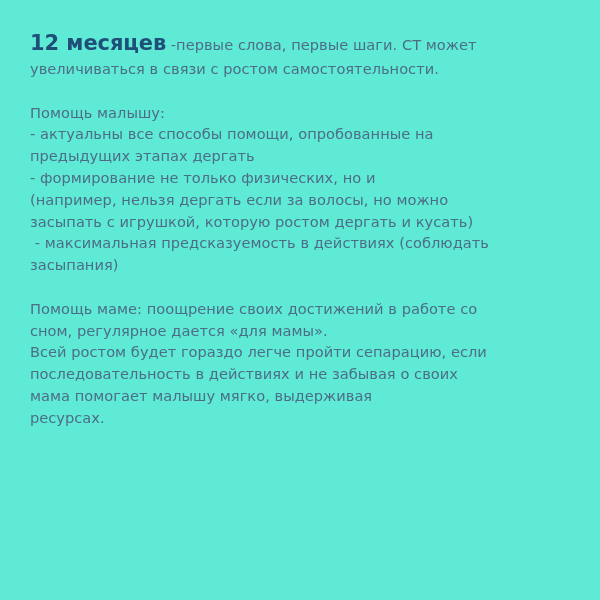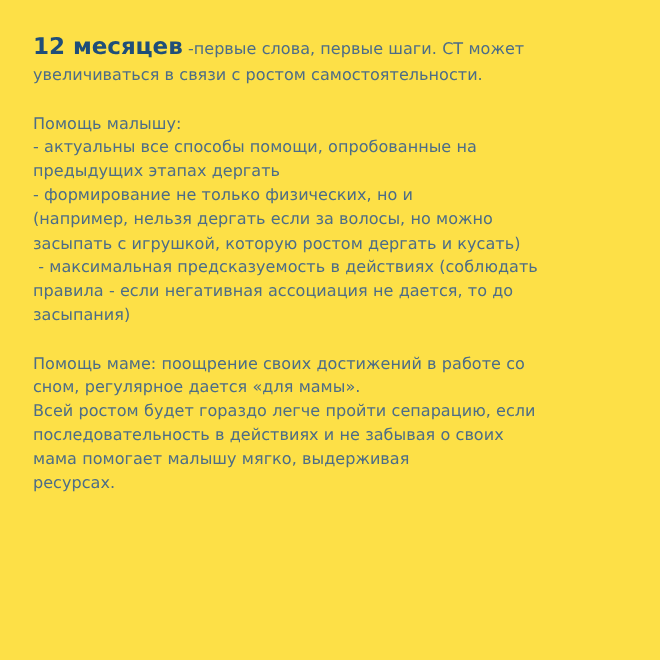--- a/index.html
+++ b/index.html
@@ -12,21 +12,21 @@
     height: 600px;
     background: #ffffff;
     font-family: "DejaVu Sans", "Liberation Sans", sans-serif;
     overflow: hidden;
   }
 
   .slide {
     position: relative;
     width: 600px;
     height: 600px;
-    background: #fde047;
+    background: #5eead4;
     box-sizing: border-box;
   }
 
   .content {
     position: absolute;
     left: 30px;
     top: 32px;
     width: 528px;
   }
 
@@ -78,21 +78,20 @@
     </p>
 
     <p class="para">
       <span class="line">Помощь малышу:</span>
       <span class="line">- актуальны все способы помощи, опробованные на</span>
       <span class="line">предыдущих этапах дергать</span>
       <span class="line">- формирование не только физических, но и</span>
       <span class="line">(например, нельзя дергать если за волосы, но можно</span>
       <span class="line">засыпать с игрушкой, которую ростом дергать и кусать)</span>
       <span class="line"> - максимальная предсказуемость в действиях (соблюдать</span>
-      <span class="line">правила - если негативная ассоциация не дается, то до</span>
       <span class="line">засыпания)</span>
     </p>
 
     <p class="para">
       <span class="line">Помощь маме: поощрение своих достижений в работе со</span>
       <span class="line">сном, регулярное дается «для мамы».</span>
       <span class="line">Всей ростом будет гораздо легче пройти сепарацию, если</span>
       <span class="line">последовательность в действиях и не забывая о своих</span>
       <span class="line">мама помогает малышу мягко, выдерживая</span>
       <span class="line">ресурсах.</span>

